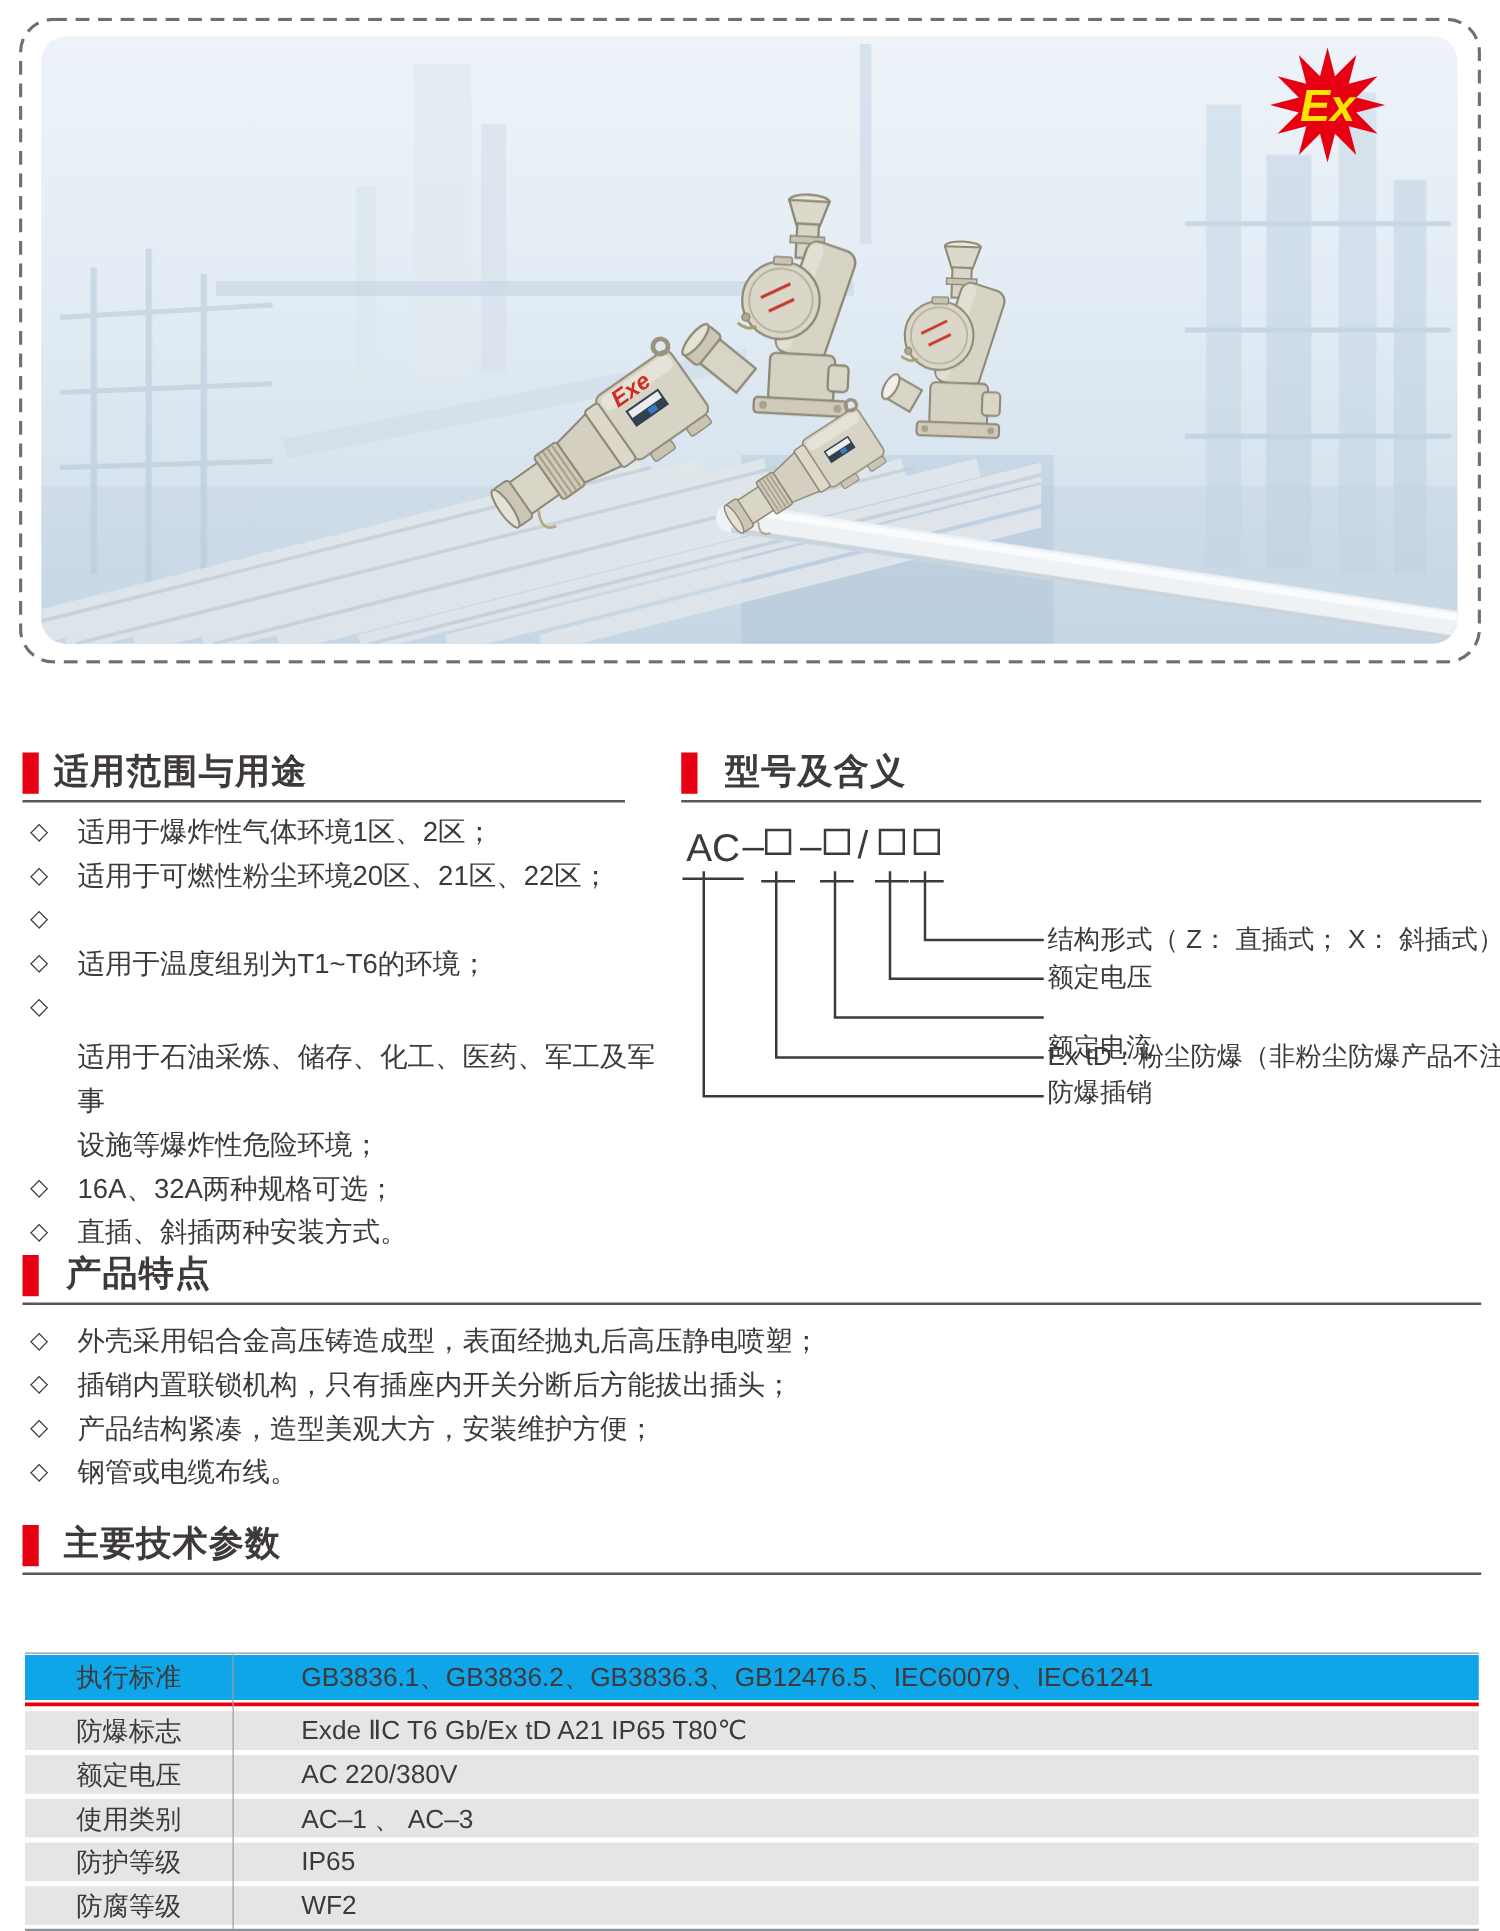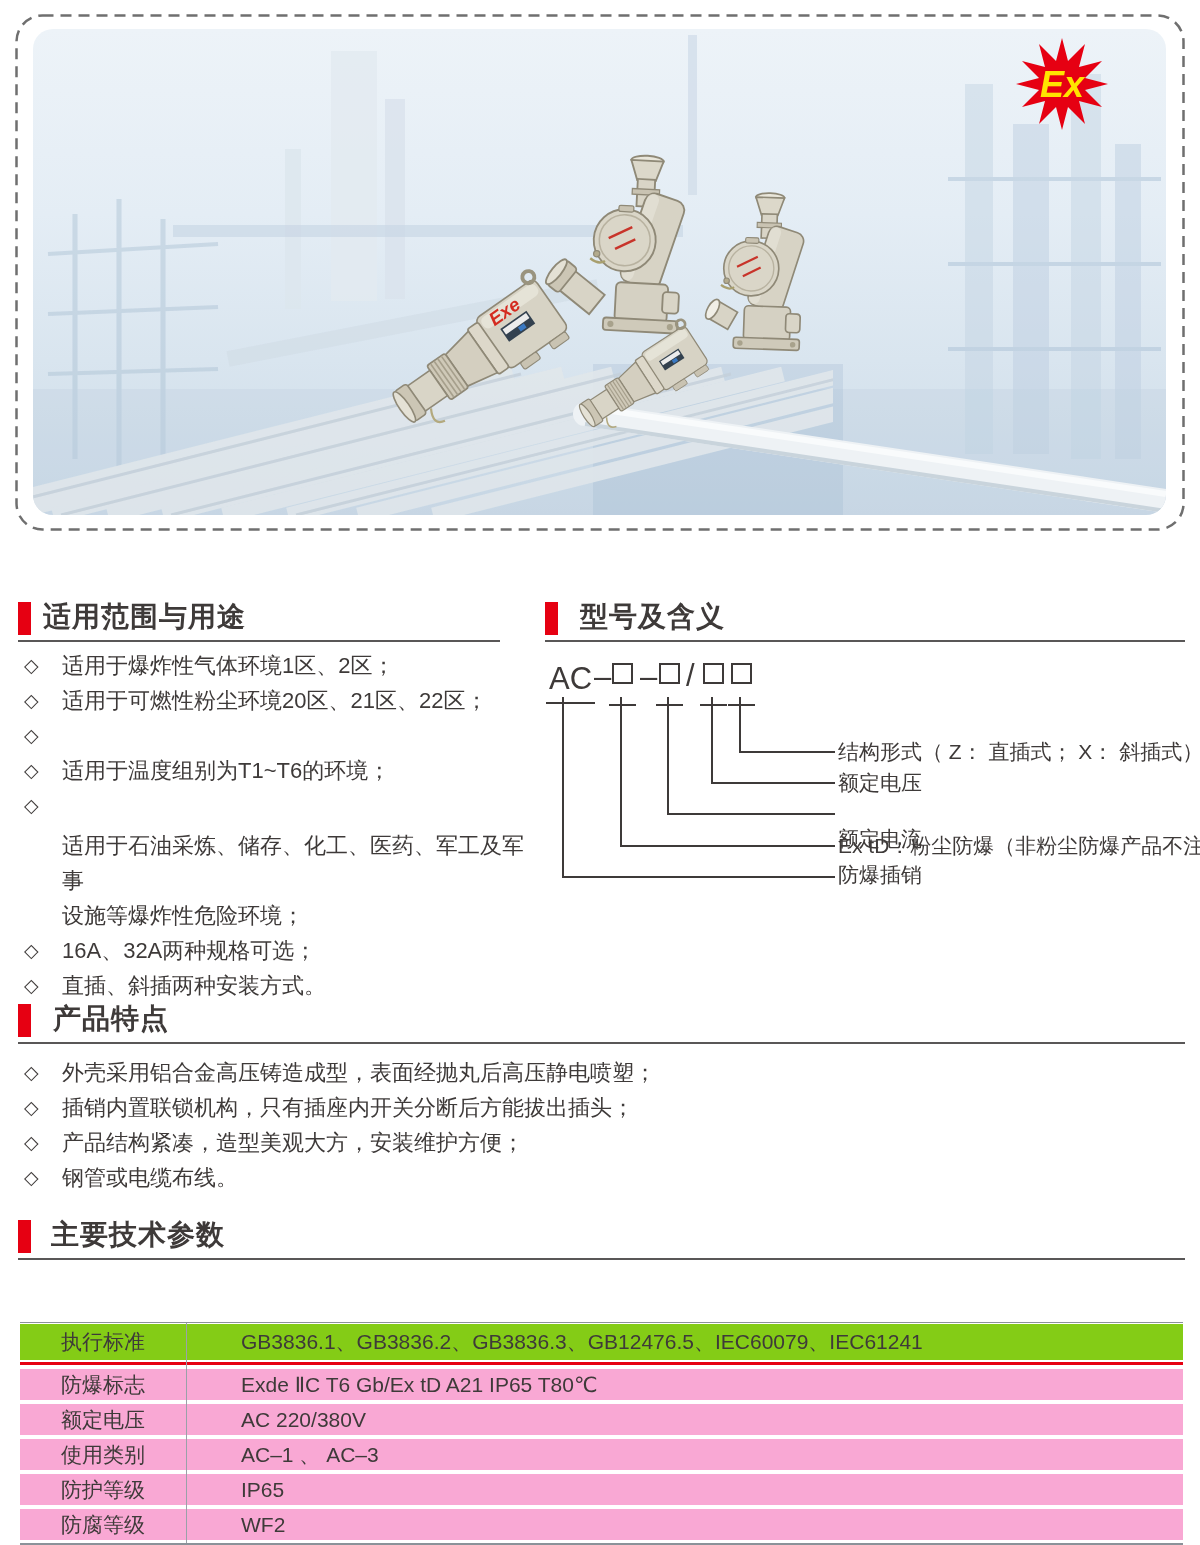--- a/index.html
+++ b/index.html
@@ -38,24 +38,24 @@
   .dlabel { position: absolute; left: 838px; font-size: 21px; white-space: nowrap; line-height: 26px; }
 
   
   .param-table {
     position: absolute; left: 20px; top: 1322px; width: 1163px;
     border-top: 1px solid #8b9299;
     border-bottom: 2px solid #8b9299;
     padding-bottom: 3px;
   }
   .prow {
-    height: 31px; margin-top: 4px; background: #f9a8d4;
+    height: 31px; margin-top: 4px; background: #e5e5e5;
     display: flex; align-items: center; font-size: 21px;
   }
-  .prow.first { height: 36px; margin-top: 1px; background: #84cc16; }
+  .prow.first { height: 36px; margin-top: 1px; background: #0ea5e9; }
   .red-divider { height: 3px; margin-top: 2px; background: #e60012; }
   .pcell-label { flex: none; width: 166px; text-align: center; }
   .pcell-value { padding-left: 55px; white-space: nowrap; }
   .vdivider { position: absolute; left: 166px; top: 0; bottom: 0; width: 1px; background: #9aa1a8; }
 </style>
 </head>
 <body>
 
 <div class="abs" style="left:15px; top:14px; width:1170px; height:517px;">
   <svg width="1170" height="517" style="position:absolute; left:0; top:0;">

